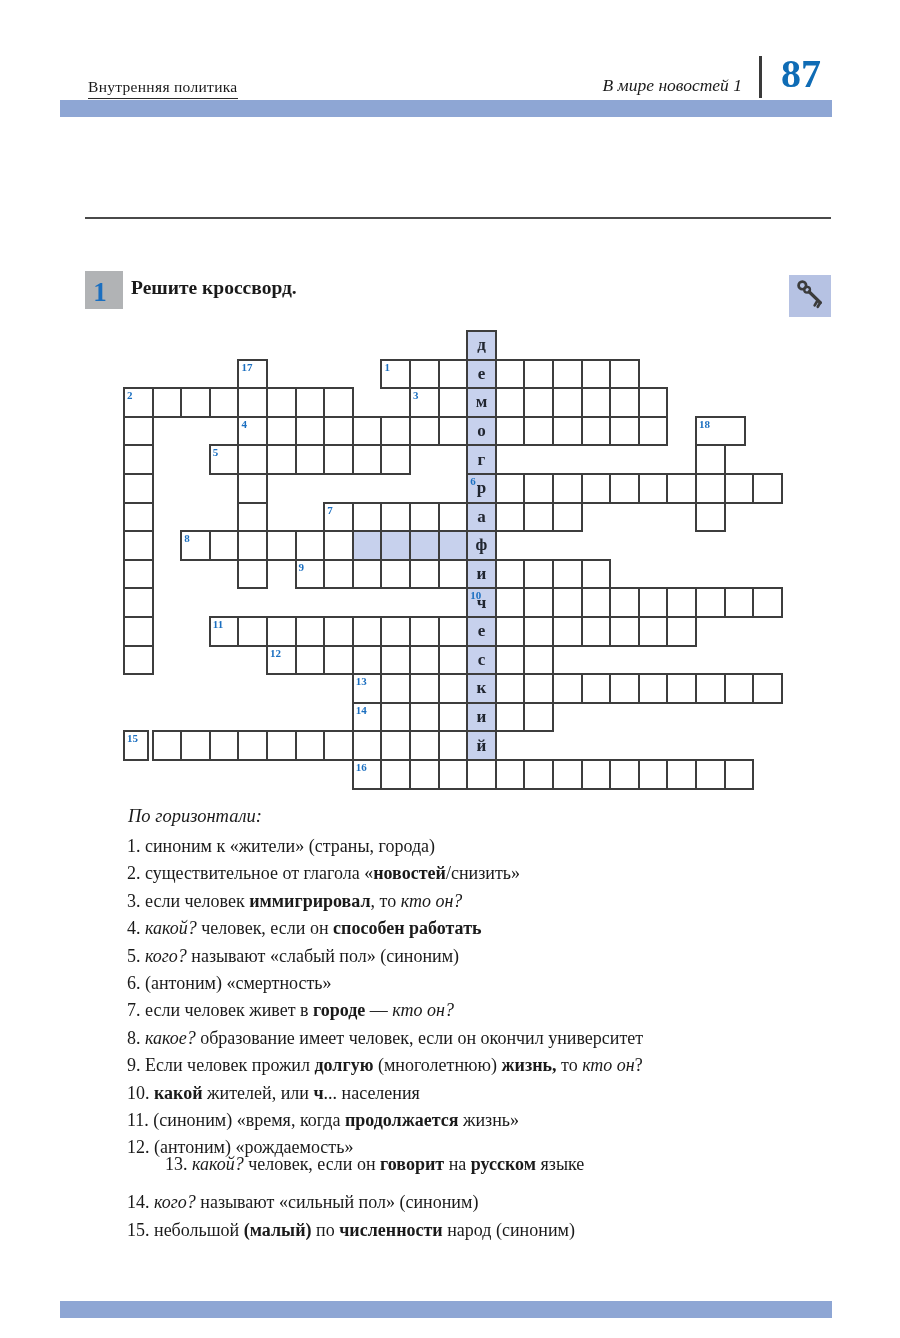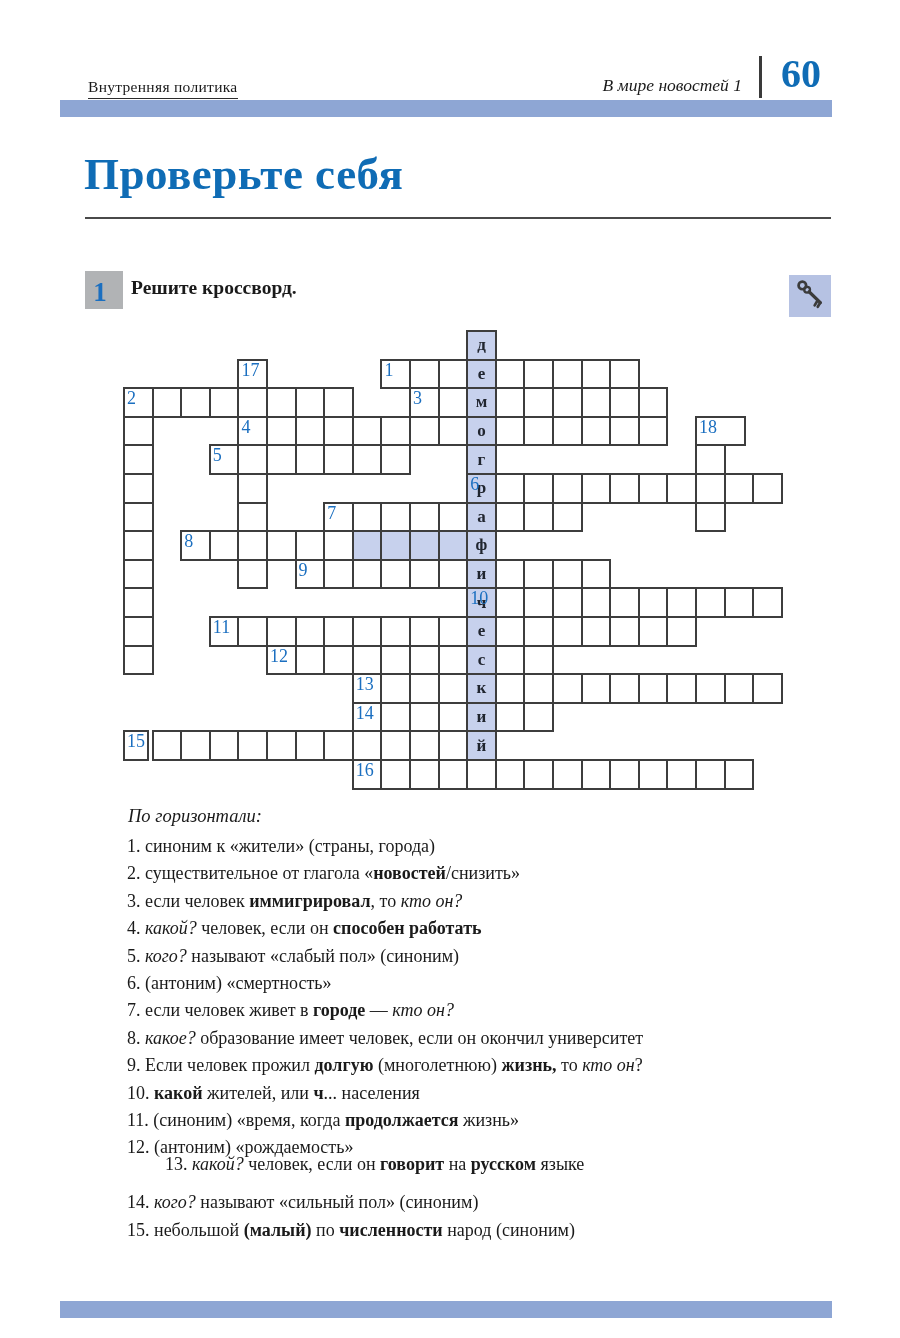--- a/index.html
+++ b/index.html
@@ -34,42 +34,41 @@
   .badge{position:absolute;left:85px;top:271px;width:38px;height:38px;background:var(--badge-bg);
          display:flex;align-items:flex-end;justify-content:center;}
   .badge span{font-size:27px;font-weight:bold;color:var(--num-blue);line-height:1;padding-bottom:3px;padding-right:8px;}
   .instr{position:absolute;left:131px;top:277px;font-size:19.5px;font-weight:bold;}
   .keybox{position:absolute;left:789px;top:275px;width:42px;height:42px;background:var(--key-bg);
           display:flex;align-items:center;justify-content:center;cursor:pointer;}
   
   .grid{position:absolute;left:0;top:0;}
   .cell{position:absolute;border:2px solid var(--grid-border);background:#fff;}
   .cell.hl{background:var(--hl);}
-  .cell .num{position:absolute;left:2px;top:0px;font-size:18px;font-weight:normal;color:var(--num-blue);line-height:1.1;}
+  .cell .num{position:absolute;left:2px;top:0px;font-size:11px;font-weight:bold;color:var(--num-blue);line-height:1.1;}
   .cell .letter{position:absolute;left:0;right:0;top:50%;transform:translateY(-52%);
                 text-align:center;font-size:17px;font-weight:bold;color:#20252f;}
   
   .clues-heading{position:absolute;left:128px;top:806px;font-size:18.5px;font-style:italic;}
   .clue{position:absolute;left:127px;font-size:18px;white-space:nowrap;}
   .clue .b{font-weight:bold;}
   .clue .i{font-style:italic;}
 </style>
 </head>
 <body>
 
 <div class="page">
 
   <div class="hdr-left">Внутренняя политика</div>
   <div class="hdr-right">В мире новостей 1</div>
   <div class="hdr-div"></div>
-  <div class="hdr-num">60</div>
+  <div class="hdr-num">87</div>
   <div class="bar top"></div>
   <div class="bar bottom"></div>
 
-  <div class="title">Проверьте себя</div>
   <div class="rule"></div>
 
   <div class="badge">
     <span>1</span>
   </div>
   <div class="instr">Решите кроссворд.</div>
   <div class="keybox">
     <span>
       <svg width="36" height="36" viewBox="0 0 40 40">
         <g stroke="#3b3b3b" fill="none" stroke-linecap="round">

